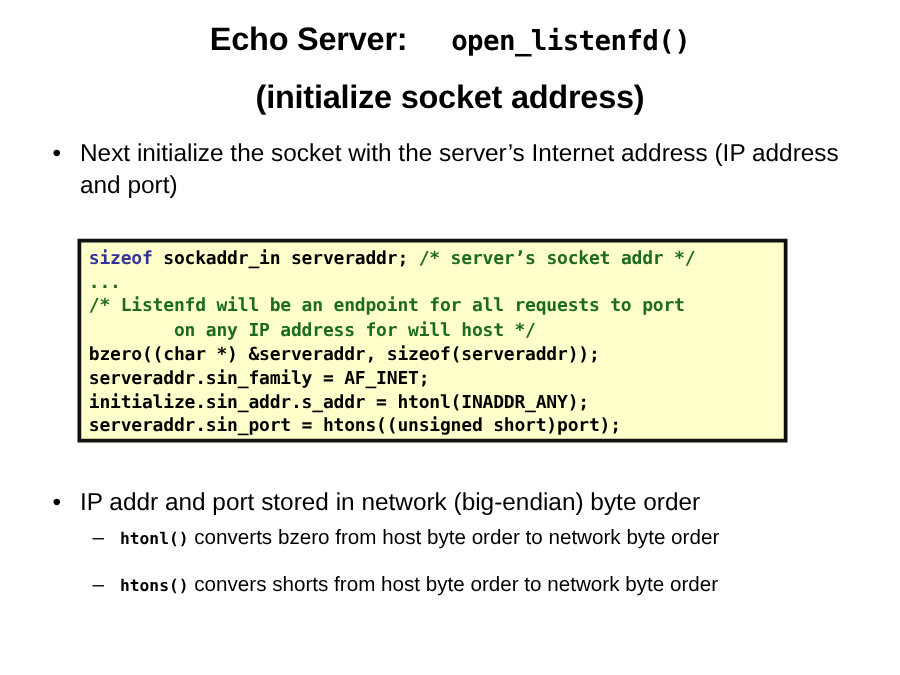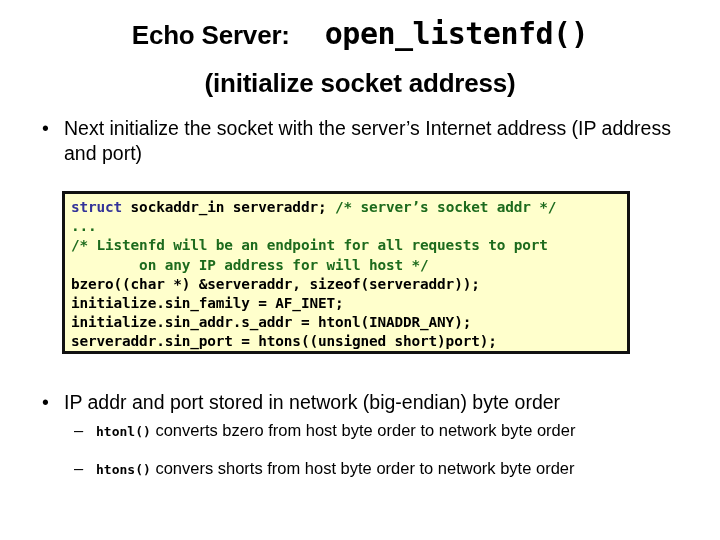--- a/index.html
+++ b/index.html
@@ -21,21 +21,21 @@
     text-align: center;
     font-weight: bold;
     font-size: 26px;
     line-height: 1.32;
     padding-top: 14px;
     letter-spacing: -0.2px;
   }
   .slide-title .mono {
     font-family: "DejaVu Sans Mono", "Liberation Mono", monospace;
     font-weight: bold;
-    font-size: 30px;
+    font-size: 22px;
     letter-spacing: -0.5px;
     margin-left: 28px;
   }
   .title-line2 {
     display: block;
     margin-top: 12px;
   }
 
   
   .bullet {
@@ -124,26 +124,26 @@
   <span><span>Echo Server: </span><span class="mono">open_listenfd()</span></span>
   <span class="title-line2">(initialize socket address)</span>
 </div>
 
 <p class="bullet" id="bullet-1">
   <span class="marker">•</span>
   <span>Next initialize the socket with the server’s Internet address (IP address and port)</span>
 </p>
 
 <div class="code-box">
-  <pre id="code-pre"><span class="kw">struct</span><span> sockaddr_in serveraddr; </span><span class="comment">/* server’s socket addr */</span>
+  <pre id="code-pre"><span class="kw">sizeof</span><span> sockaddr_in serveraddr; </span><span class="comment">/* server’s socket addr */</span>
 <span class="comment">...</span>
 <span class="comment">/* Listenfd will be an endpoint for all requests to port</span>
 <span class="comment">        on any IP address for will host */</span>
 <span>bzero((char *) &amp;serveraddr, sizeof(serveraddr));</span>
-<span>initialize.sin_family = AF_INET;</span>
+<span>serveraddr.sin_family = AF_INET;</span>
 <span>initialize.sin_addr.s_addr = htonl(INADDR_ANY);</span>
 <span>serveraddr.sin_port = htons((unsigned short)port);</span></pre>
 </div>
 
 <div id="bottom-section">
 
   <p class="bullet" id="bullet-2">
     <span class="marker">•</span>
     <span>IP addr and port stored in network (big-endian) byte order</span>
   </p>

